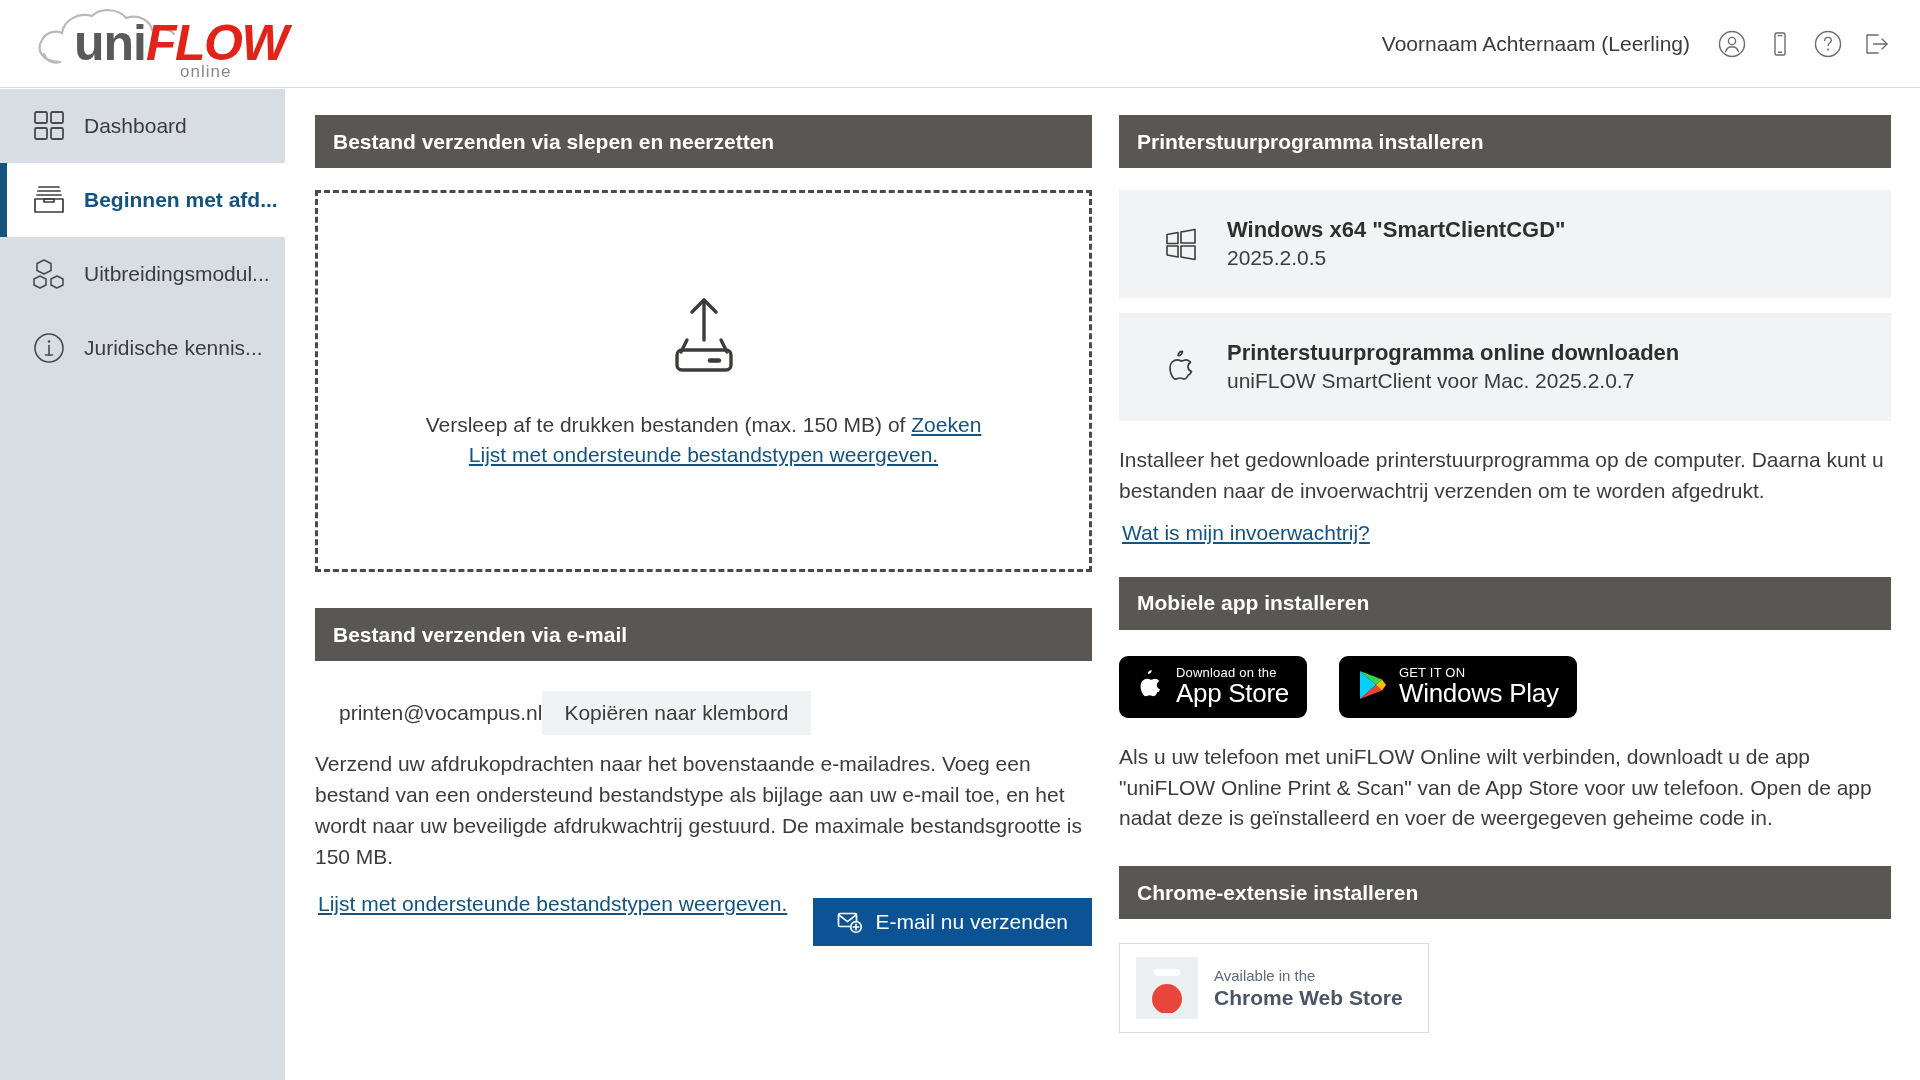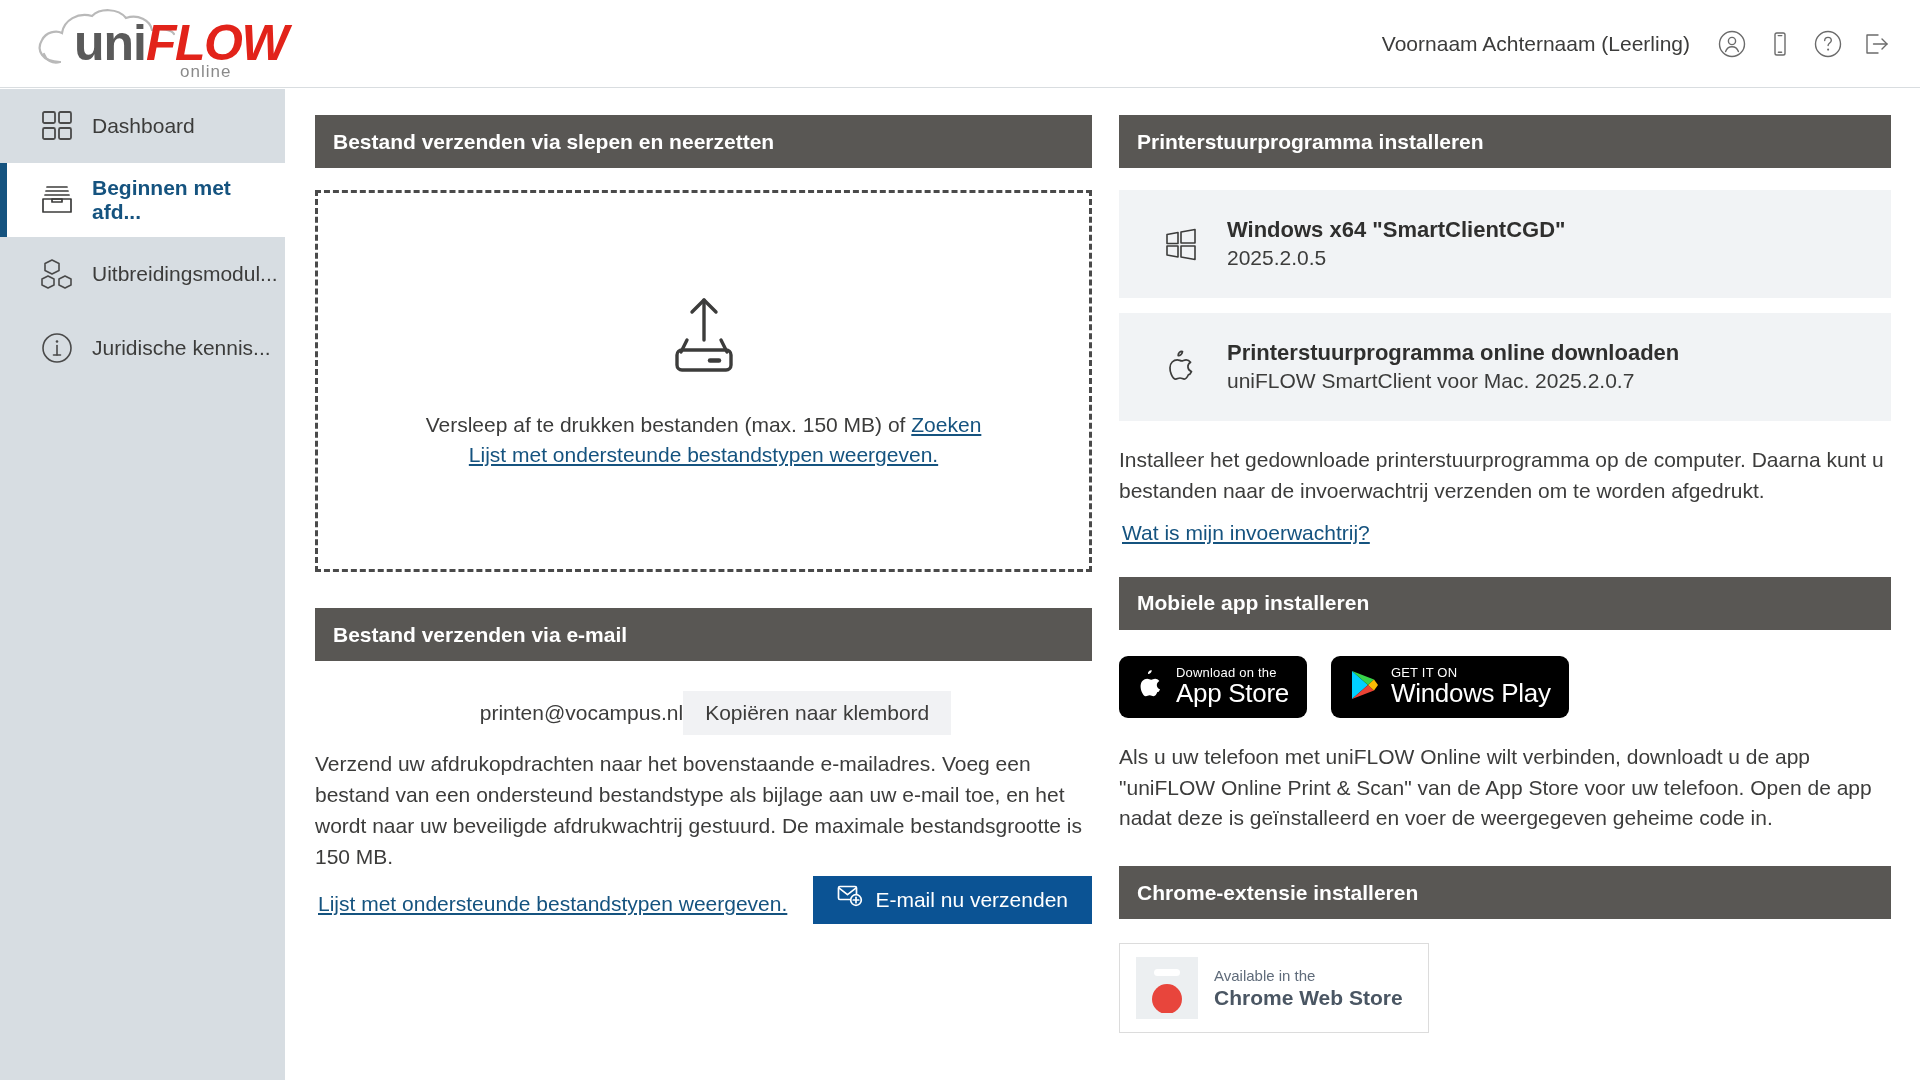--- a/index.html
+++ b/index.html
@@ -36,21 +36,21 @@
   
   .sidebar {
     position: absolute; top: 89px; left: 0;
     width: 285px; height: 991px;
     background: #d7dde2;
   }
   .nav-item {
     position: relative;
     height: 74px;
     display: flex; align-items: center;
-    padding-left: 36px;
+    padding-left: 28px;
     cursor: pointer;
     font-size: 21px; color: #3c3c3b;
   }
   .nav-item .nav-icon {
     width: 42px; height: 42px;
     display: flex; align-items: center; justify-content: center;
     margin-right: 14px; flex: 0 0 auto;
     color: #4a4a4a;
   }
   .nav-item.active {
@@ -92,39 +92,39 @@
     align-items: center; justify-content: center;
   }
   .upload-icon { margin-bottom: 28px; }
   .dz-line { font-size: 21px; color: #3c3c3b; text-align: center; line-height: 1.42; }
   .link { color: #15537f; text-decoration: underline; cursor: pointer; }
 
   
   .email-panel { margin-top: 36px; }
   .email-row {
     margin-top: 30px; height: 44px;
-    display: flex; align-items: center; justify-content: center; margin-left: 24px;
+    display: flex; align-items: center; justify-content: flex-start; margin-left: 24px;
   }
   .email-addr { font-size: 21px; color: #3c3c3b; }
   .btn-copy {
     background: #f1f2f4; border: none;
     font-family: "Liberation Sans", sans-serif;
     font-size: 21px; color: #3c3c3b;
     padding: 12px 22px; cursor: pointer;
     height: 44px; display: flex; align-items: center;
   }
   .para { font-size: 21px; line-height: 1.47; color: #3c3c3b; margin-top: 14px; }
   .link-block { display: inline-block; margin-top: 20px; margin-left: 3px; font-size: 21px; }
   .btn-send {
-    margin-top: 4px; float: right;
+    margin-top: 26px; float: right;
     background: #0b5394; color: #ffffff; border: none;
     font-family: "Liberation Sans", sans-serif;
     font-size: 21px;
     padding: 12px 24px; cursor: pointer;
-    display: flex; align-items: flex-end; gap: 12px;
+    display: flex; align-items: flex-start; gap: 12px;
     height: 48px;
   }
 
   
   .card-list { margin-top: 22px; }
   .drv-card {
     background: #f1f3f5;
     height: 108px;
     display: flex; align-items: center;
     padding-left: 42px; gap: 26px;
@@ -132,21 +132,21 @@
   }
   .drv-card + .drv-card { margin-top: 15px; }
   .drv-icon { width: 40px; height: 44px; display:flex; align-items:center; justify-content:center; color:#3c3c3b; flex:0 0 auto; }
   .drv-title { font-size: 22px; font-weight: 700; color: #2f2f2e; line-height: 1.3; }
   .drv-sub { font-size: 21px; color: #3c3c3b; line-height: 1.35; }
 
   .rc-para { font-size: 21px; line-height: 1.47; color: #3c3c3b; margin-top: 24px; }
   .rc-link { display:inline-block; margin-top: 14px; margin-left: 3px; font-size: 21px; }
 
   .mobile-panel { margin-top: 32px; }
-  .badges { margin-top: 26px; display: flex; gap: 24px; }
+  .badges { margin-top: 26px; display: flex; gap: 32px; }
   .badge {
     background: #000000; border-radius: 9px;
     height: 62px; display: flex; align-items: center;
     padding: 0 18px; gap: 12px; cursor: pointer;
   }
   .badge-txt-sm { color: #ffffff; font-size: 13px; line-height: 1.1; letter-spacing: .2px; }
   .badge-txt-lg { color: #ffffff; font-size: 26px; line-height: 1.05; letter-spacing: -0.3px; }
 
   .chrome-panel { margin-top: 32px; }
   .chrome-badge {

